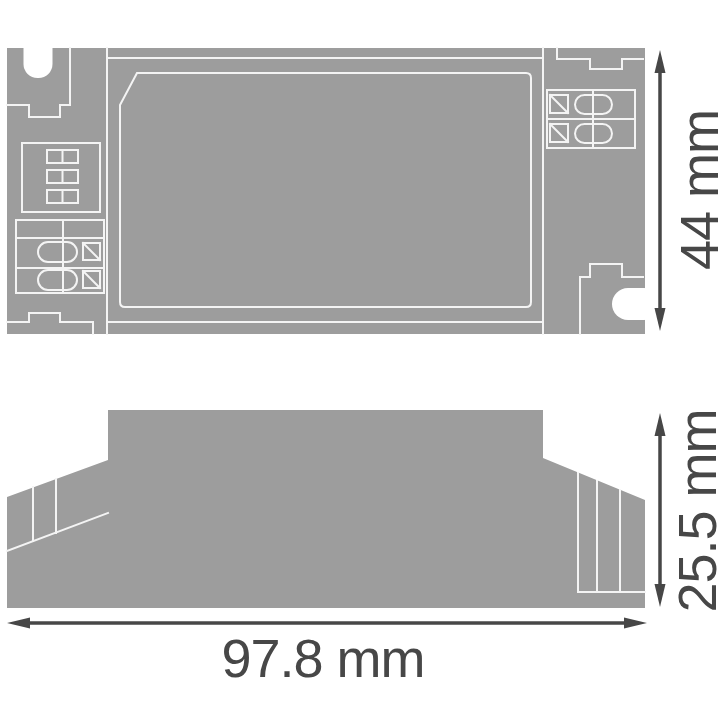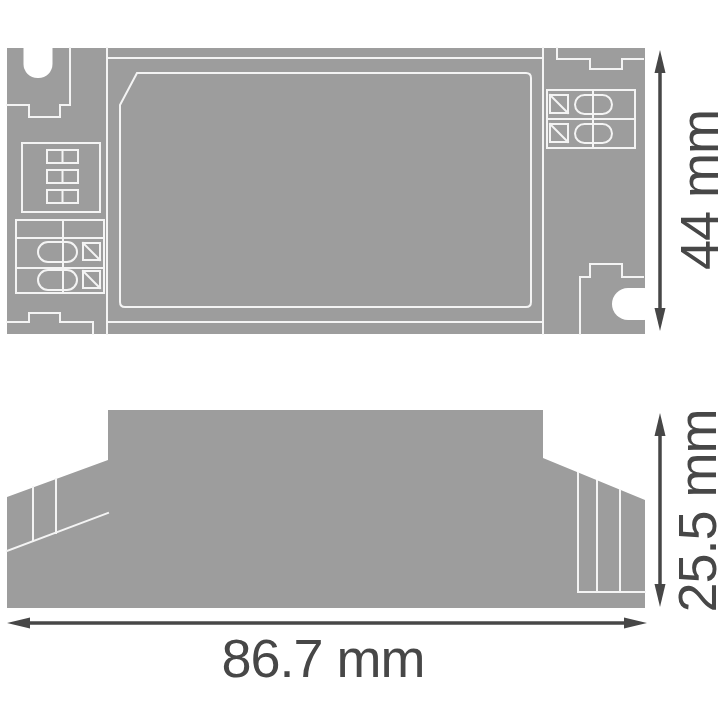--- a/index.html
+++ b/index.html
@@ -116,14 +116,14 @@
       <line class="dim" x1="22" y1="623" x2="632" y2="623"></line>
       <polygon class="dimhead" points="7,623 30,617.5 30,628.5"></polygon>
       <polygon class="dimhead" points="647,623 624,617.5 624,628.5"></polygon>
     </g>
   </svg>
 
   <div class="dim-label rot" style="left:699px;top:190px;">44 mm</div>
 
   <div class="dim-label rot" style="left:697px;top:511px;">25.5 mm</div>
 
-  <div class="dim-label horiz" style="left:323px;top:658px;">86.7 mm</div>
+  <div class="dim-label horiz" style="left:323px;top:658px;">97.8 mm</div>
 </div>
 
 </body></html>

